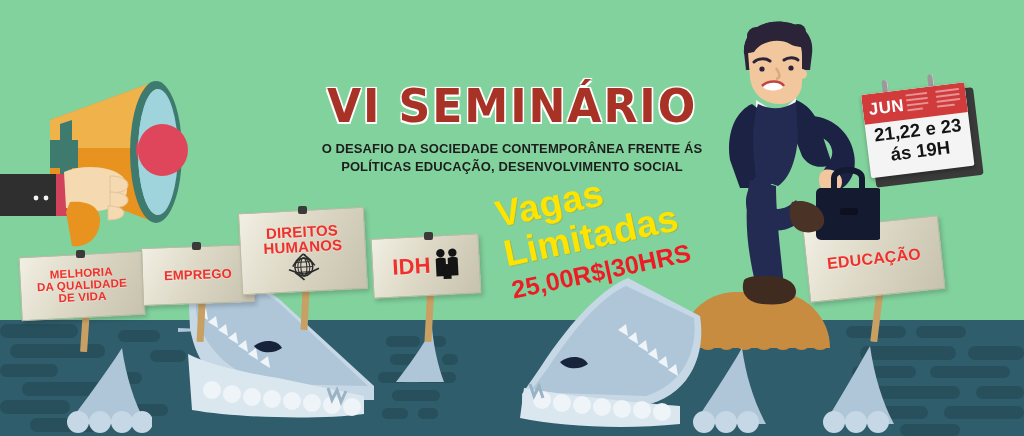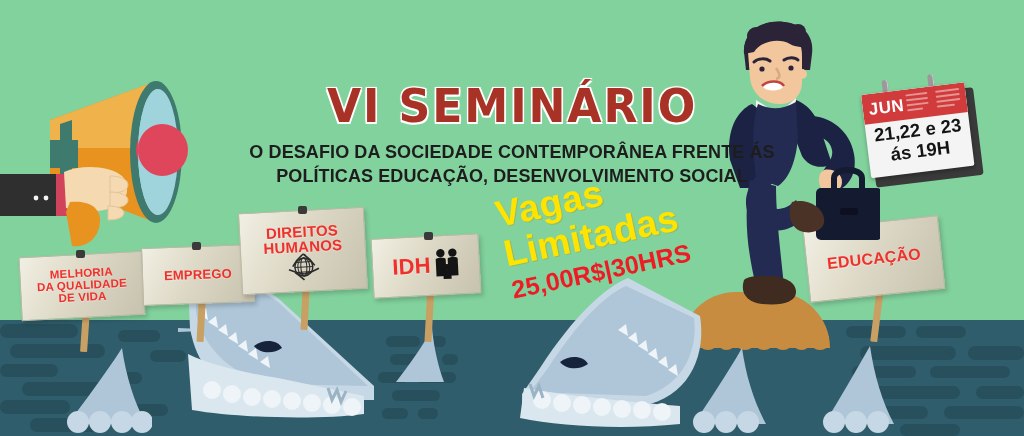--- a/index.html
+++ b/index.html
@@ -55,21 +55,21 @@
     font-size:47px;font-weight:bold;letter-spacing:2px;
     color:#a93226;font-family:"DejaVu Sans", sans-serif;
     text-shadow:
       -1.5px -1.5px 0 #fff, 1.5px -1.5px 0 #fff,
       -1.5px 1.5px 0 #fff, 1.5px 1.5px 0 #fff,
       0 0 3px rgba(255,255,255,.9);
     transform:scaleX(.94);
   }
   #subtitle{
     position:absolute;left:0;top:140px;width:1024px;text-align:center;
-    color:#1d1d1d;font-weight:bold;font-size:18px;line-height:1.35;
+    color:#1d1d1d;font-weight:bold;font-size:13px;line-height:1.35;
     letter-spacing:.1px;
   }
   #subtitle div{white-space:nowrap;}
   
   #vagas{
     position:absolute;left:492px;top:196px;width:240px;
     transform:rotate(-12deg);transform-origin:left top;
   }
   #vagas .l1,#vagas .l2{
     color:#ffe400;font-weight:bold;font-size:37px;line-height:1.08;

